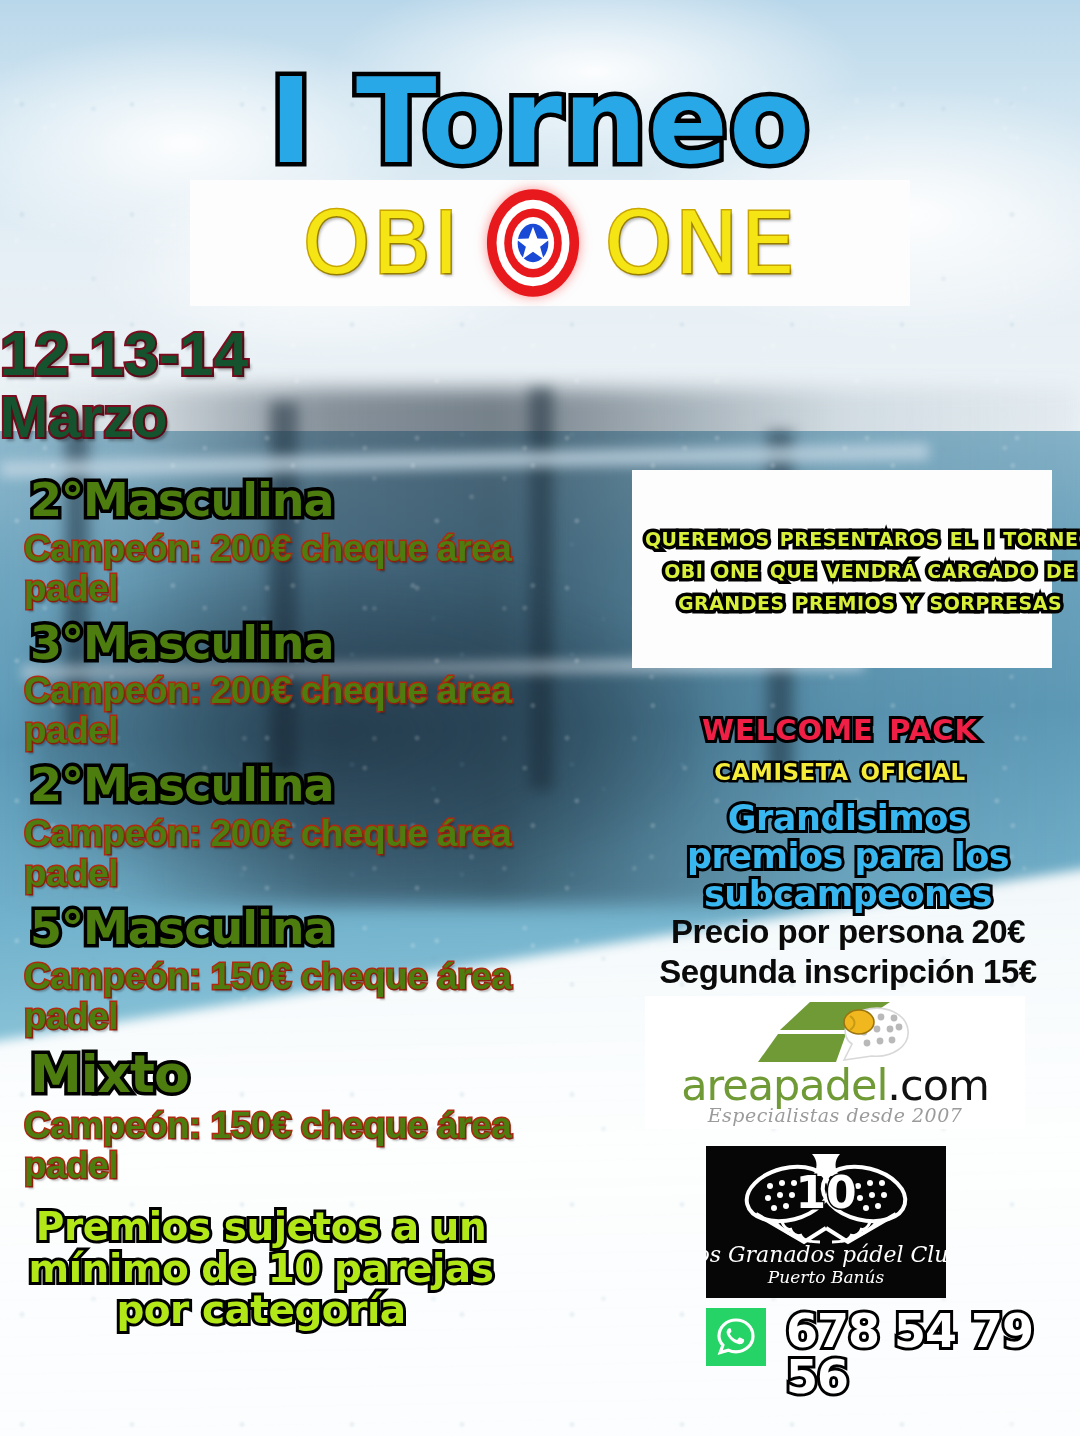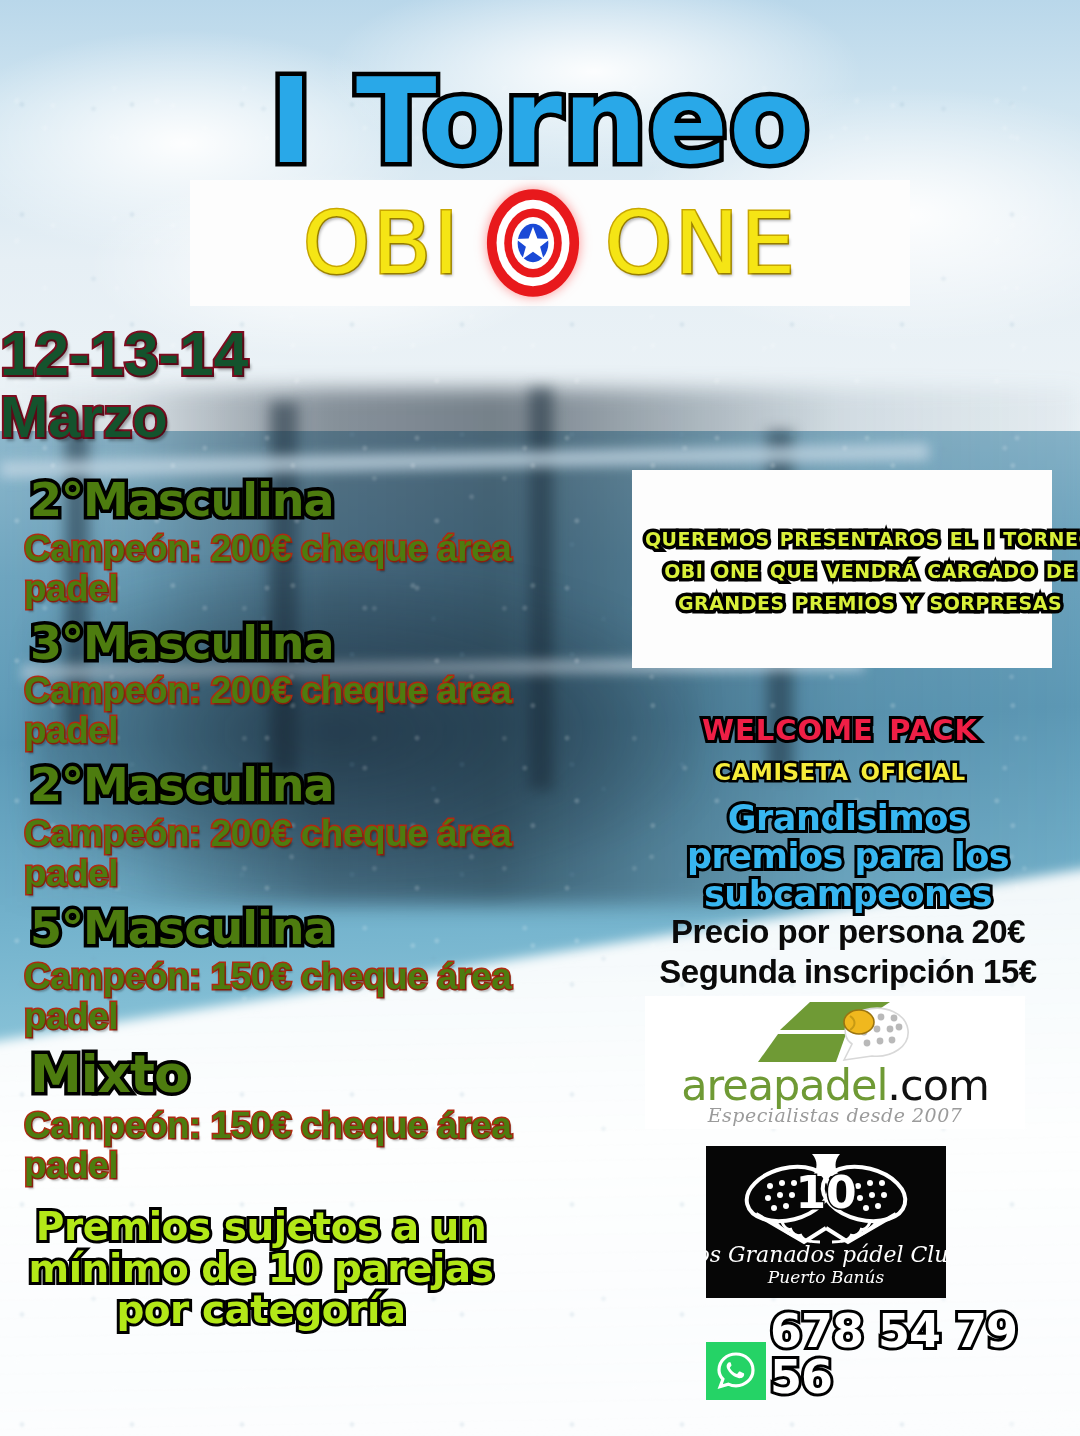--- a/index.html
+++ b/index.html
@@ -247,21 +247,21 @@
     color:#fff;font-size:22px;line-height:1;margin-top:-4px;white-space:nowrap;
   }
   #gr-sub{
     font-family:"DejaVu Serif", serif;font-style:italic;
     color:#fff;font-size:17px;line-height:1;margin-top:3px;
   }
 
   
   #wa-row{
     position:absolute;left:706px;top:1308px;width:350px;
-    display:flex;align-items:flex-end;gap:4px;
+    display:flex;align-items:flex-start;gap:20px;
   }
   #wa-icon{width:60px;height:58px;background:#25d366;flex:0 0 auto;
     display:flex;align-items:center;justify-content:center;}
   #wa-icon svg{width:44px;height:44px;display:block;}
   #wa-number{
     font-family:"DejaVu Sans", sans-serif;font-weight:bold;
     font-size:46px;line-height:1;color:#ffffff;
     -webkit-text-stroke:6px #000;
     paint-order:stroke fill;
     letter-spacing:-1px;

